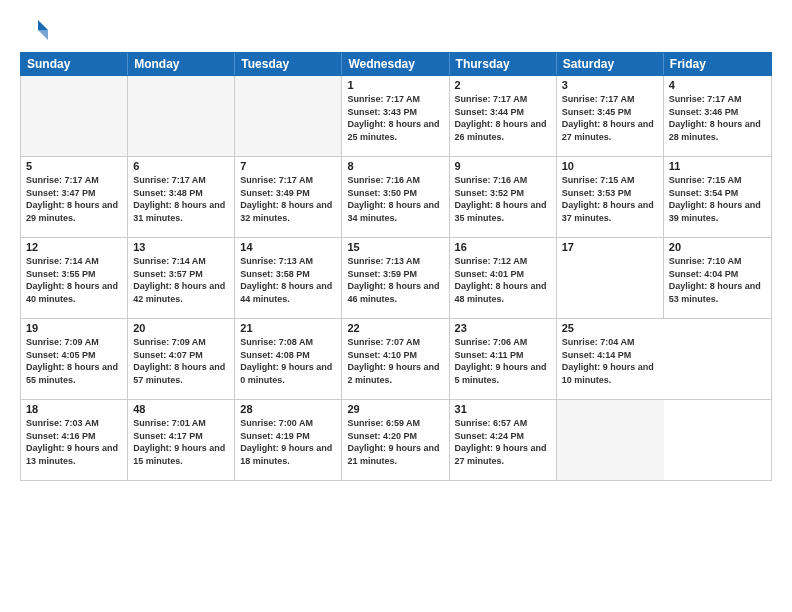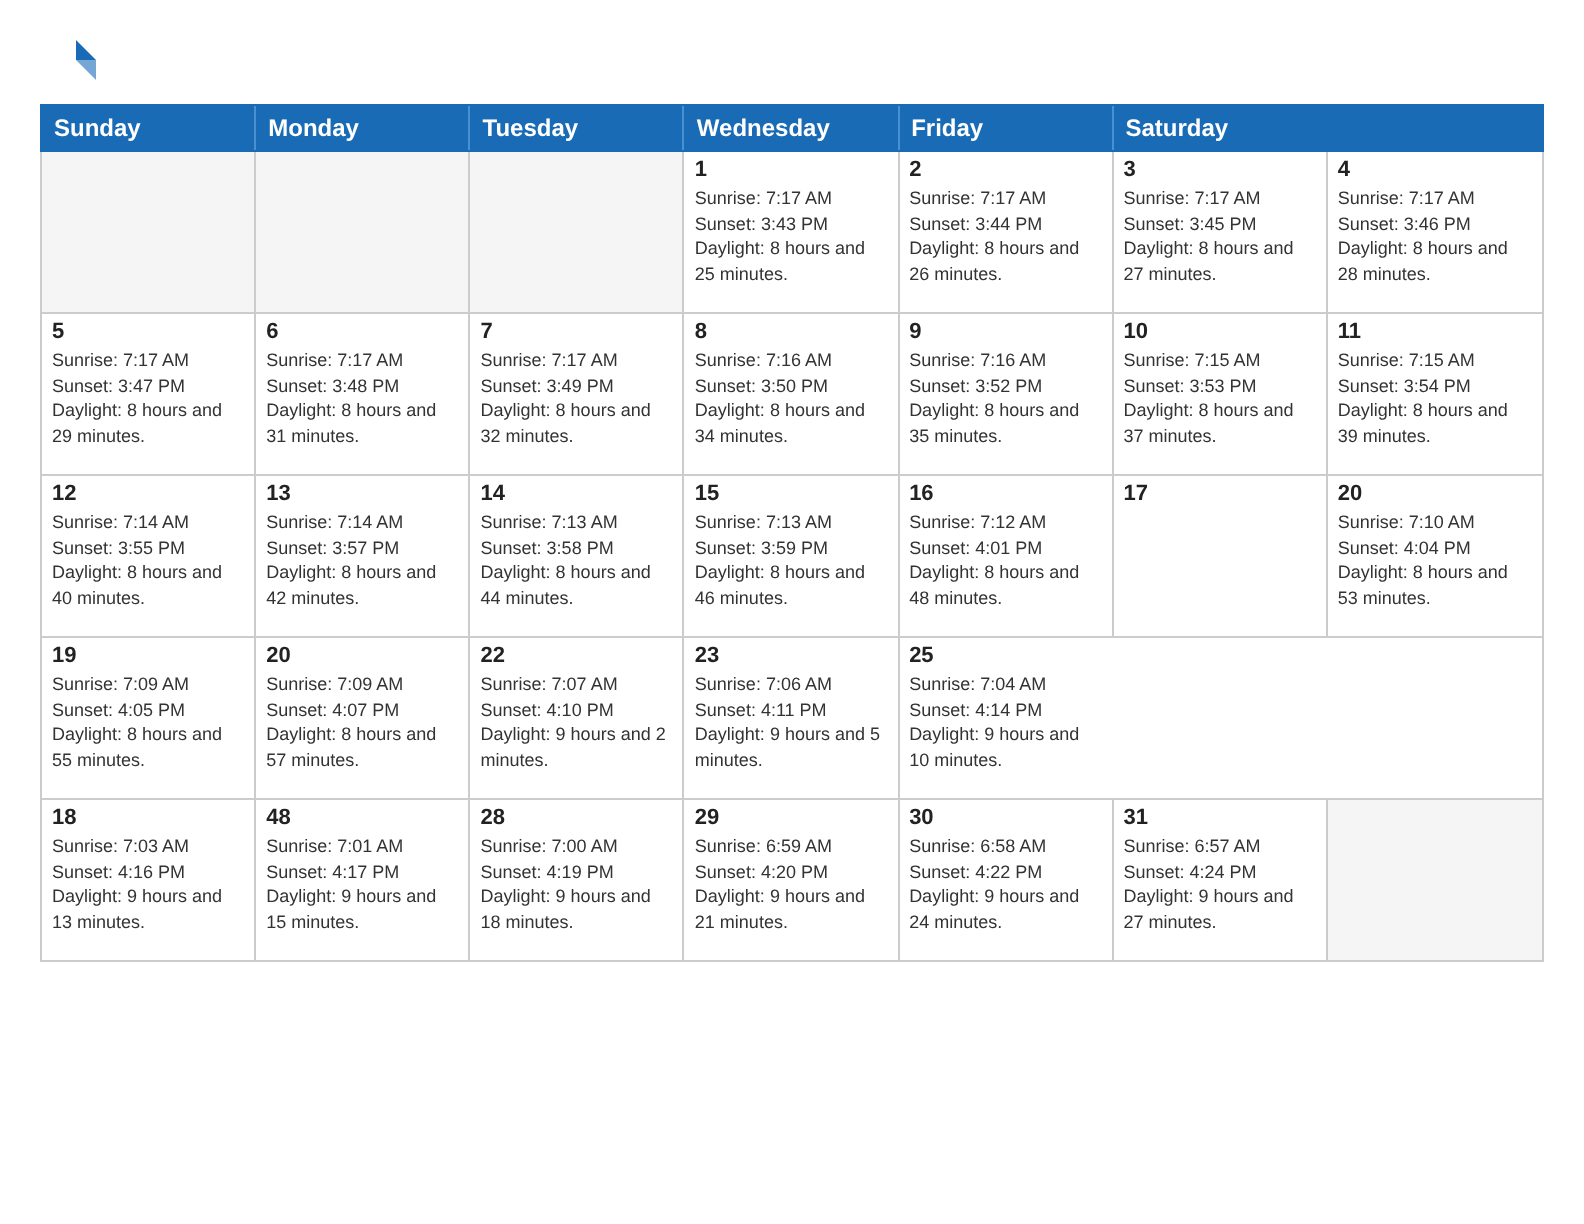--- a/index.html
+++ b/index.html
@@ -99,20 +99,21 @@
     .day-num {
       font-size: 11px;
       font-weight: bold;
       margin-bottom: 2px;
       color: #222;
     }
     .cell-text {
       font-size: 9px;
       color: #333;
       line-height: 1.4;
+      font-weight: bold;
     }
   </style>
 </head>
 <body>
 
 <div class="page">
   <div class="header">
     <div class="logo">
       <svg class="logo-icon" viewBox="0 0 28 28">
         <polygon points="18,4 28,14 18,14" fill="#1a6bb5"></polygon>
@@ -128,22 +129,23 @@
       <div class="calendar-subtitle"></div>
     </div>
   </div>
 
   <div class="calendar">
     <div class="cal-header-row">
     <div class="cal-header-cell">Sunday</div>
         <div class="cal-header-cell">Monday</div>
         <div class="cal-header-cell">Tuesday</div>
         <div class="cal-header-cell">Wednesday</div>
+        <div class="cal-header-cell">Thursday</div>
+        <div class="cal-header-cell">Saturday</div>
         <div class="cal-header-cell">Friday</div>
-        <div class="cal-header-cell">Saturday</div>
       </div>
     <div class="cal-body">
     <div class="cal-week">
           <div class="cal-cell empty"></div>
           <div class="cal-cell empty"></div>
           <div class="cal-cell empty"></div>
           <div class="cal-cell">
             <div class="day-num">1</div>
             <div class="cell-text">Sunrise: 7:17 AM<br>Sunset: 3:43 PM<br>Daylight: 8 hours and 25 minutes.</div>
           </div>
@@ -222,20 +224,24 @@
         <div class="cal-week">
           <div class="cal-cell">
             <div class="day-num">19</div>
             <div class="cell-text">Sunrise: 7:09 AM<br>Sunset: 4:05 PM<br>Daylight: 8 hours and 55 minutes.</div>
           </div>
           <div class="cal-cell">
             <div class="day-num">20</div>
             <div class="cell-text">Sunrise: 7:09 AM<br>Sunset: 4:07 PM<br>Daylight: 8 hours and 57 minutes.</div>
           </div>
           <div class="cal-cell">
+            <div class="day-num">21</div>
+            <div class="cell-text">Sunrise: 7:08 AM<br>Sunset: 4:08 PM<br>Daylight: 9 hours and 0 minutes.</div>
+          </div>
+          <div class="cal-cell">
             <div class="day-num">22</div>
             <div class="cell-text">Sunrise: 7:07 AM<br>Sunset: 4:10 PM<br>Daylight: 9 hours and 2 minutes.</div>
           </div>
           <div class="cal-cell">
             <div class="day-num">23</div>
             <div class="cell-text">Sunrise: 7:06 AM<br>Sunset: 4:11 PM<br>Daylight: 9 hours and 5 minutes.</div>
           </div>
           <div class="cal-cell">
             <div class="day-num">25</div>
             <div class="cell-text">Sunrise: 7:04 AM<br>Sunset: 4:14 PM<br>Daylight: 9 hours and 10 minutes.</div>
@@ -250,24 +256,20 @@
             <div class="day-num">48</div>
             <div class="cell-text">Sunrise: 7:01 AM<br>Sunset: 4:17 PM<br>Daylight: 9 hours and 15 minutes.</div>
           </div>
           <div class="cal-cell">
             <div class="day-num">28</div>
             <div class="cell-text">Sunrise: 7:00 AM<br>Sunset: 4:19 PM<br>Daylight: 9 hours and 18 minutes.</div>
           </div>
           <div class="cal-cell">
             <div class="day-num">29</div>
             <div class="cell-text">Sunrise: 6:59 AM<br>Sunset: 4:20 PM<br>Daylight: 9 hours and 21 minutes.</div>
-          </div>
-          <div class="cal-cell">
-            <div class="day-num">30</div>
-            <div class="cell-text">Sunrise: 6:58 AM<br>Sunset: 4:22 PM<br>Daylight: 9 hours and 24 minutes.</div>
           </div>
           <div class="cal-cell">
             <div class="day-num">31</div>
             <div class="cell-text">Sunrise: 6:57 AM<br>Sunset: 4:24 PM<br>Daylight: 9 hours and 27 minutes.</div>
           </div>
           <div class="cal-cell empty"></div>
         </div>
       </div>
   </div>
 </div>

